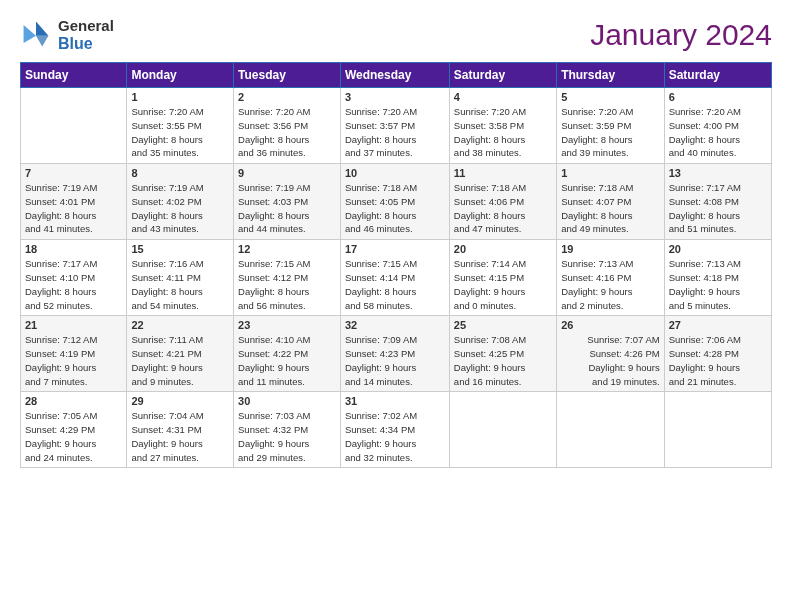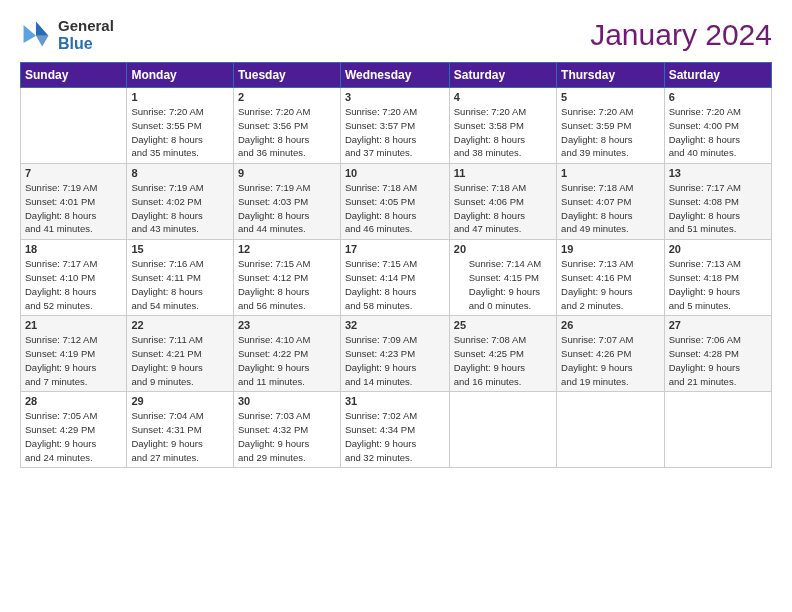--- a/index.html
+++ b/index.html
@@ -256,21 +256,21 @@
           </td>
           <td>
             <span class="day-number">17</span>
             <div class="day-info" style="white-space: pre-line;">Sunrise: 7:15 AM
 Sunset: 4:14 PM
 Daylight: 8 hours
 and 58 minutes.</div>
           </td>
           <td>
             <span class="day-number">20</span>
-            <div class="day-info" style="white-space: pre-line; margin-left: 15px;">Sunrise: 7:14 AM
+            <div class="day-info" style="white-space: pre-line;">Sunrise: 7:14 AM
 Sunset: 4:15 PM
 Daylight: 9 hours
 and 0 minutes.</div>
           </td>
           <td>
             <span class="day-number">19</span>
             <div class="day-info" style="white-space: pre-line;">Sunrise: 7:13 AM
 Sunset: 4:16 PM
 Daylight: 9 hours
 and 2 minutes.</div>
@@ -314,21 +314,21 @@
           </td>
           <td>
             <span class="day-number">25</span>
             <div class="day-info" style="white-space: pre-line;">Sunrise: 7:08 AM
 Sunset: 4:25 PM
 Daylight: 9 hours
 and 16 minutes.</div>
           </td>
           <td>
             <span class="day-number">26</span>
-            <div class="day-info" style="white-space: pre-line;">Sunrise: 7:07 AM
+            <div class="day-info" style="white-space: pre-line; text-align: right;">Sunrise: 7:07 AM
 Sunset: 4:26 PM
 Daylight: 9 hours
 and 19 minutes.</div>
           </td>
           <td>
             <span class="day-number">27</span>
             <div class="day-info" style="white-space: pre-line;">Sunrise: 7:06 AM
 Sunset: 4:28 PM
 Daylight: 9 hours
 and 21 minutes.</div>

